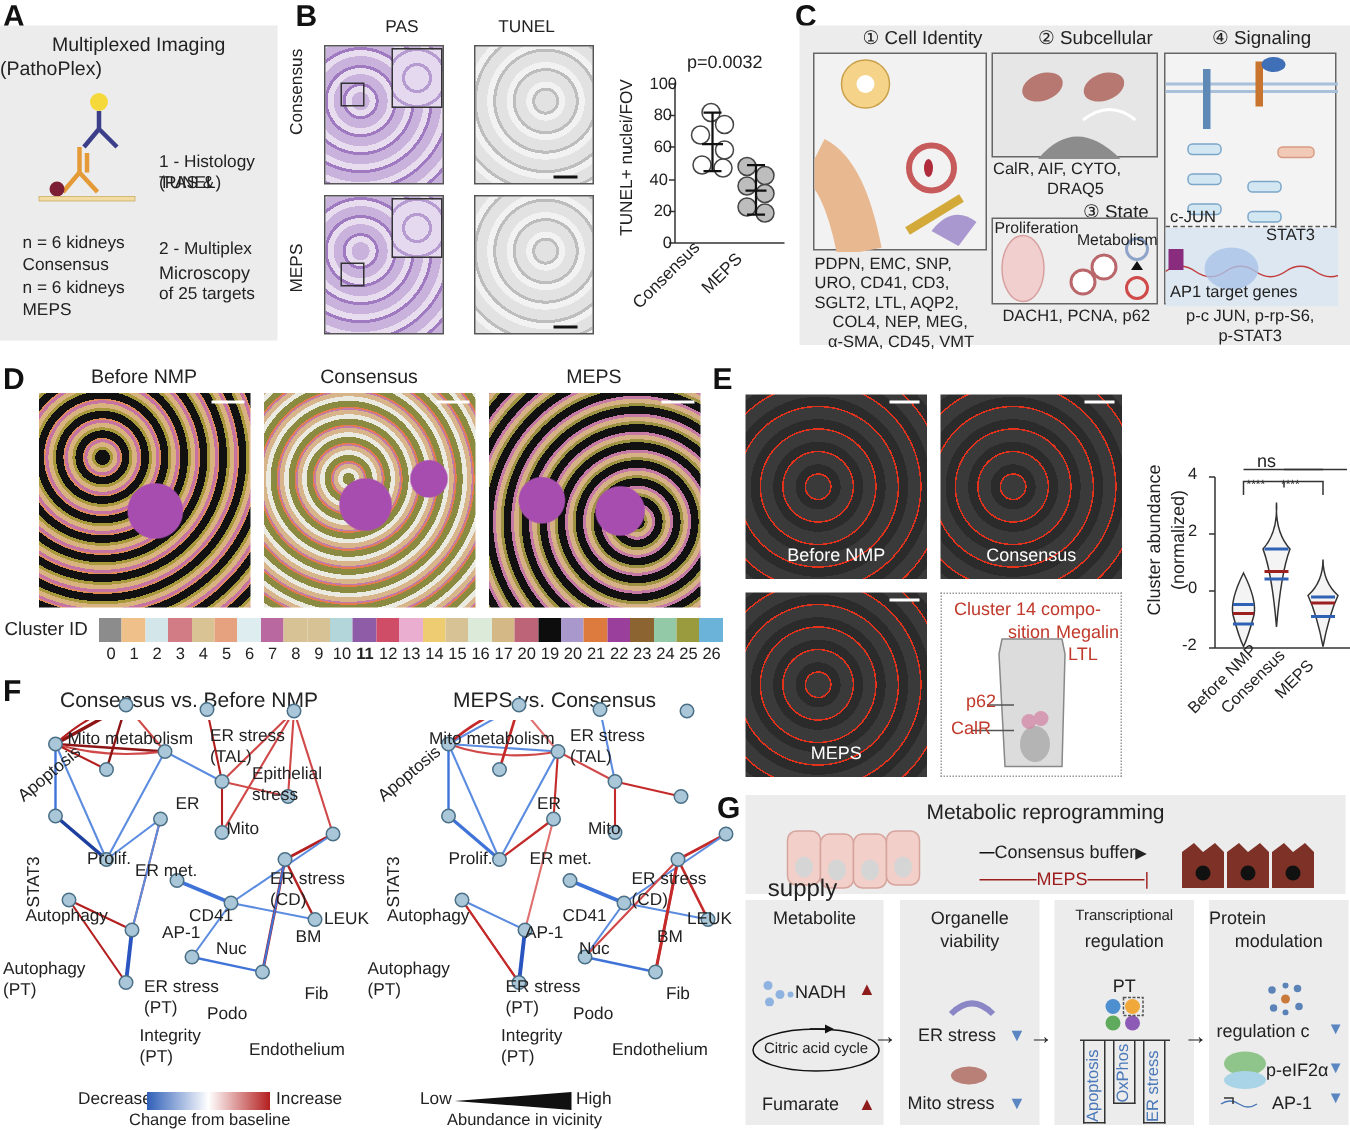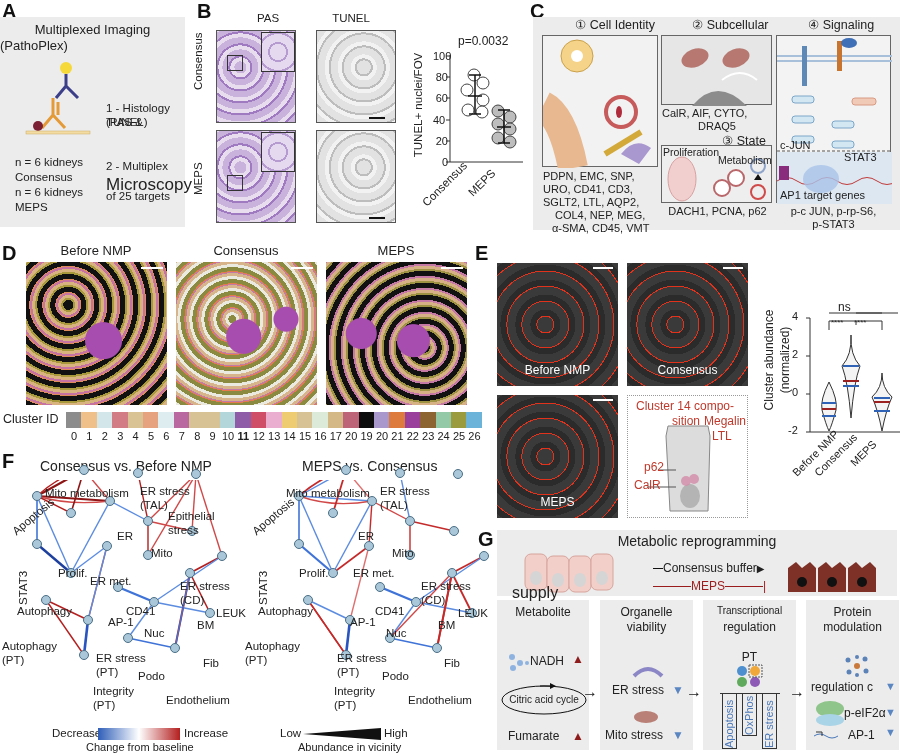--- a/index.html
+++ b/index.html
@@ -34,21 +34,21 @@
   <circle cx="46" cy="8" r="6" fill="#f5d93b"></circle>
   <path d="M46 14 V26 M46 26 L36 38 M46 26 L58 38" stroke="#3b3f8a" stroke-width="3" fill="none"></path>
   <path d="M33 38 V55 M33 55 L22 68 M33 55 L45 68 M38 42 L38 55" stroke="#e59a38" stroke-width="3" fill="none"></path>
   <circle cx="18" cy="66" r="5" fill="#7c1f35"></circle>
   <rect x="6" y="71" width="64" height="3" fill="#f3dca3" stroke="#c9a95e" stroke-width="0.5"></rect>
 </svg>
 <div class="t" style="left:106px;top:101px;font-size:11.5px;line-height:15px">1 - Histology</div>
 <div class="t" style="left:106px;top:116px;font-size:11.5px">(PAS &amp;</div>
 <div class="t" style="left:106px;top:116px;font-size:11.5px">TUNEL)</div>
 <div class="t" style="left:106px;top:160px;font-size:11.5px">2 - Multiplex</div>
-<div class="t" style="left:106px;top:175px;font-size:17px">Microscopy</div>
+<div class="t" style="left:106px;top:175px;font-size:12px">Microscopy</div>
 <div class="t" style="left:106px;top:190px;font-size:11.5px">of 25 targets</div>
 <div class="t" style="left:15px;top:156px;font-size:11.5px">n = 6 kidneys</div>
 <div class="t" style="left:15px;top:171px;font-size:11.5px">Consensus</div>
 <div class="t" style="left:15px;top:186px;font-size:11.5px">n = 6 kidneys</div>
 <div class="t" style="left:15px;top:201px;font-size:11.5px">MEPS</div>
 
 <div class="plabel" style="left:197px;top:0">B</div>
 <div class="t" style="left:238px;top:12px;font-size:11.5px;width:60px;text-align:center">PAS</div>
 <div class="t" style="left:316px;top:12px;font-size:11.5px;width:70px;text-align:center">TUNEL</div>
 <div class="t" style="left:192px;top:90px;font-size:11.5px;transform:rotate(-90deg);transform-origin:left top">Consensus</div>
@@ -561,21 +561,21 @@
 <div class="gbox" style="left:600px;width:93px"></div>
 <div class="gbox" style="left:703px;width:93px"></div>
 <div class="gbox" style="left:806px;width:93px"></div>
 
 <div class="t" style="left:497px;width:92px;text-align:center;top:605px;font-size:12px">Metabolite</div>
 <div class="t" style="left:497px;width:76px;text-align:center;top:584px;font-size:16px">supply</div>
 <div class="t" style="left:600px;width:93px;text-align:center;top:605px;font-size:12px">Organelle</div>
 <div class="t" style="left:600px;width:93px;text-align:center;top:620px;font-size:12px">viability</div>
 <div class="t" style="left:703px;width:93px;text-align:center;top:605px;font-size:10px">Transcriptional</div>
 <div class="t" style="left:703px;width:93px;text-align:center;top:620px;font-size:12px">regulation</div>
-<div class="t" style="left:806px;width:93px;text-align:center;top:605px;font-size:12px">Protein</div>
+<div class="t" style="left:806px;width:93px;text-align:left;top:605px;font-size:12px">Protein</div>
 <div class="t" style="left:806px;width:93px;text-align:center;top:620px;font-size:12px">modulation</div>
 
 <svg class="abs" style="left:508px;top:653px" width="22" height="18">
     <g fill="#8fb3e0">
       <circle cx="4" cy="4" r="3"></circle>
       <circle cx="12" cy="10" r="3"></circle>
       <circle cx="5" cy="15" r="3"></circle>
       <circle cx="19" cy="10" r="2"></circle>
     </g>
   </svg>

